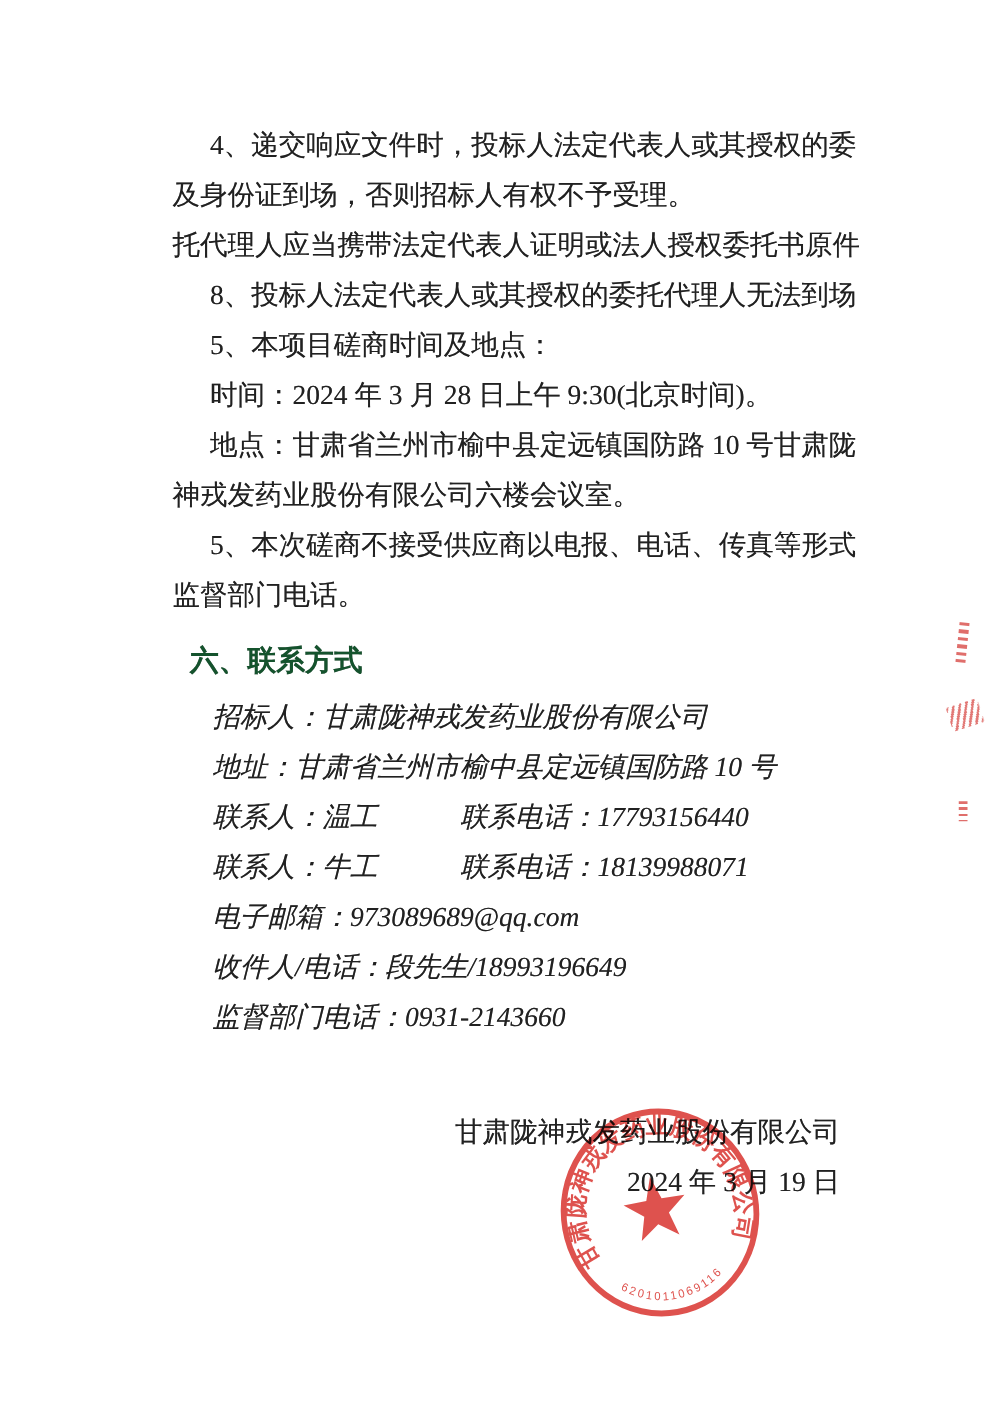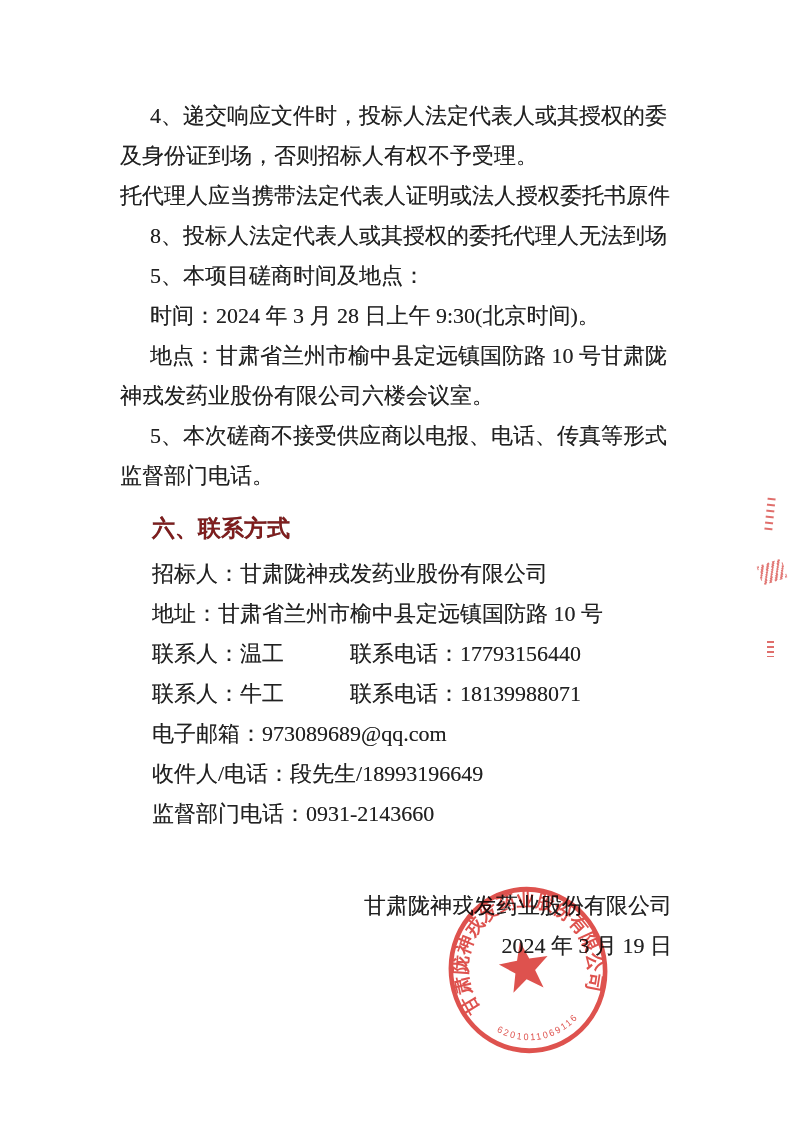--- a/index.html
+++ b/index.html
@@ -1,26 +1,26 @@
 <!DOCTYPE html>
 <html><head>
 <meta charset="utf-8">
 <style>
   html,body{margin:0;padding:0;}
   body{width:793px;height:1122px;background:#ffffff;overflow:hidden;}
   .page{position:relative;width:793px;height:1122px;background:#ffffff;
         font-family:"Liberation Serif","DejaVu Serif",serif;color:#212121;}
   .content{position:absolute;left:120px;top:96px;width:560px;
            font-size:22px;text-shadow:0 0 .5px rgba(20,20,20,.5);}
-  .ln{height:40px;line-height:40px;white-space:pre;}
+  .ln{height:40px;line-height:40px;white-space:pre;margin-left:18px;}
   .ind{padding-left:30px;}
-  .ct{padding-left:32px;}
+  .ct{padding-left:32px;font-style:italic;}
   .heading{margin:12px 0 6px 0;padding-left:32px;height:40px;line-height:40px;
            font-family:"Liberation Sans","DejaVu Sans",sans-serif;
-           font-weight:700;font-size:23px;color:#7f1d1d;white-space:pre;}
+           font-weight:700;font-size:23px;color:#14532d;white-space:pre;}
   .signature{margin-top:52px;text-align:right;padding-right:8px;}
   .seal{position:absolute;left:444px;top:883px;width:168px;height:174px;
         mix-blend-mode:multiply;opacity:.93;filter:blur(.3px);z-index:3;}
   .ring{fill:none;stroke:#dc4540;stroke-width:4.6;}
   .star{fill:#dc4540;}
   .sealName{font-size:18px;font-weight:600;fill:#dc4540;
             font-family:"Liberation Serif","DejaVu Serif",serif;}
   .sealCode{font-size:9px;letter-spacing:2px;fill:#dc4540;
             font-family:"Liberation Sans","DejaVu Sans",sans-serif;}
   .frag{position:absolute;z-index:2;}

